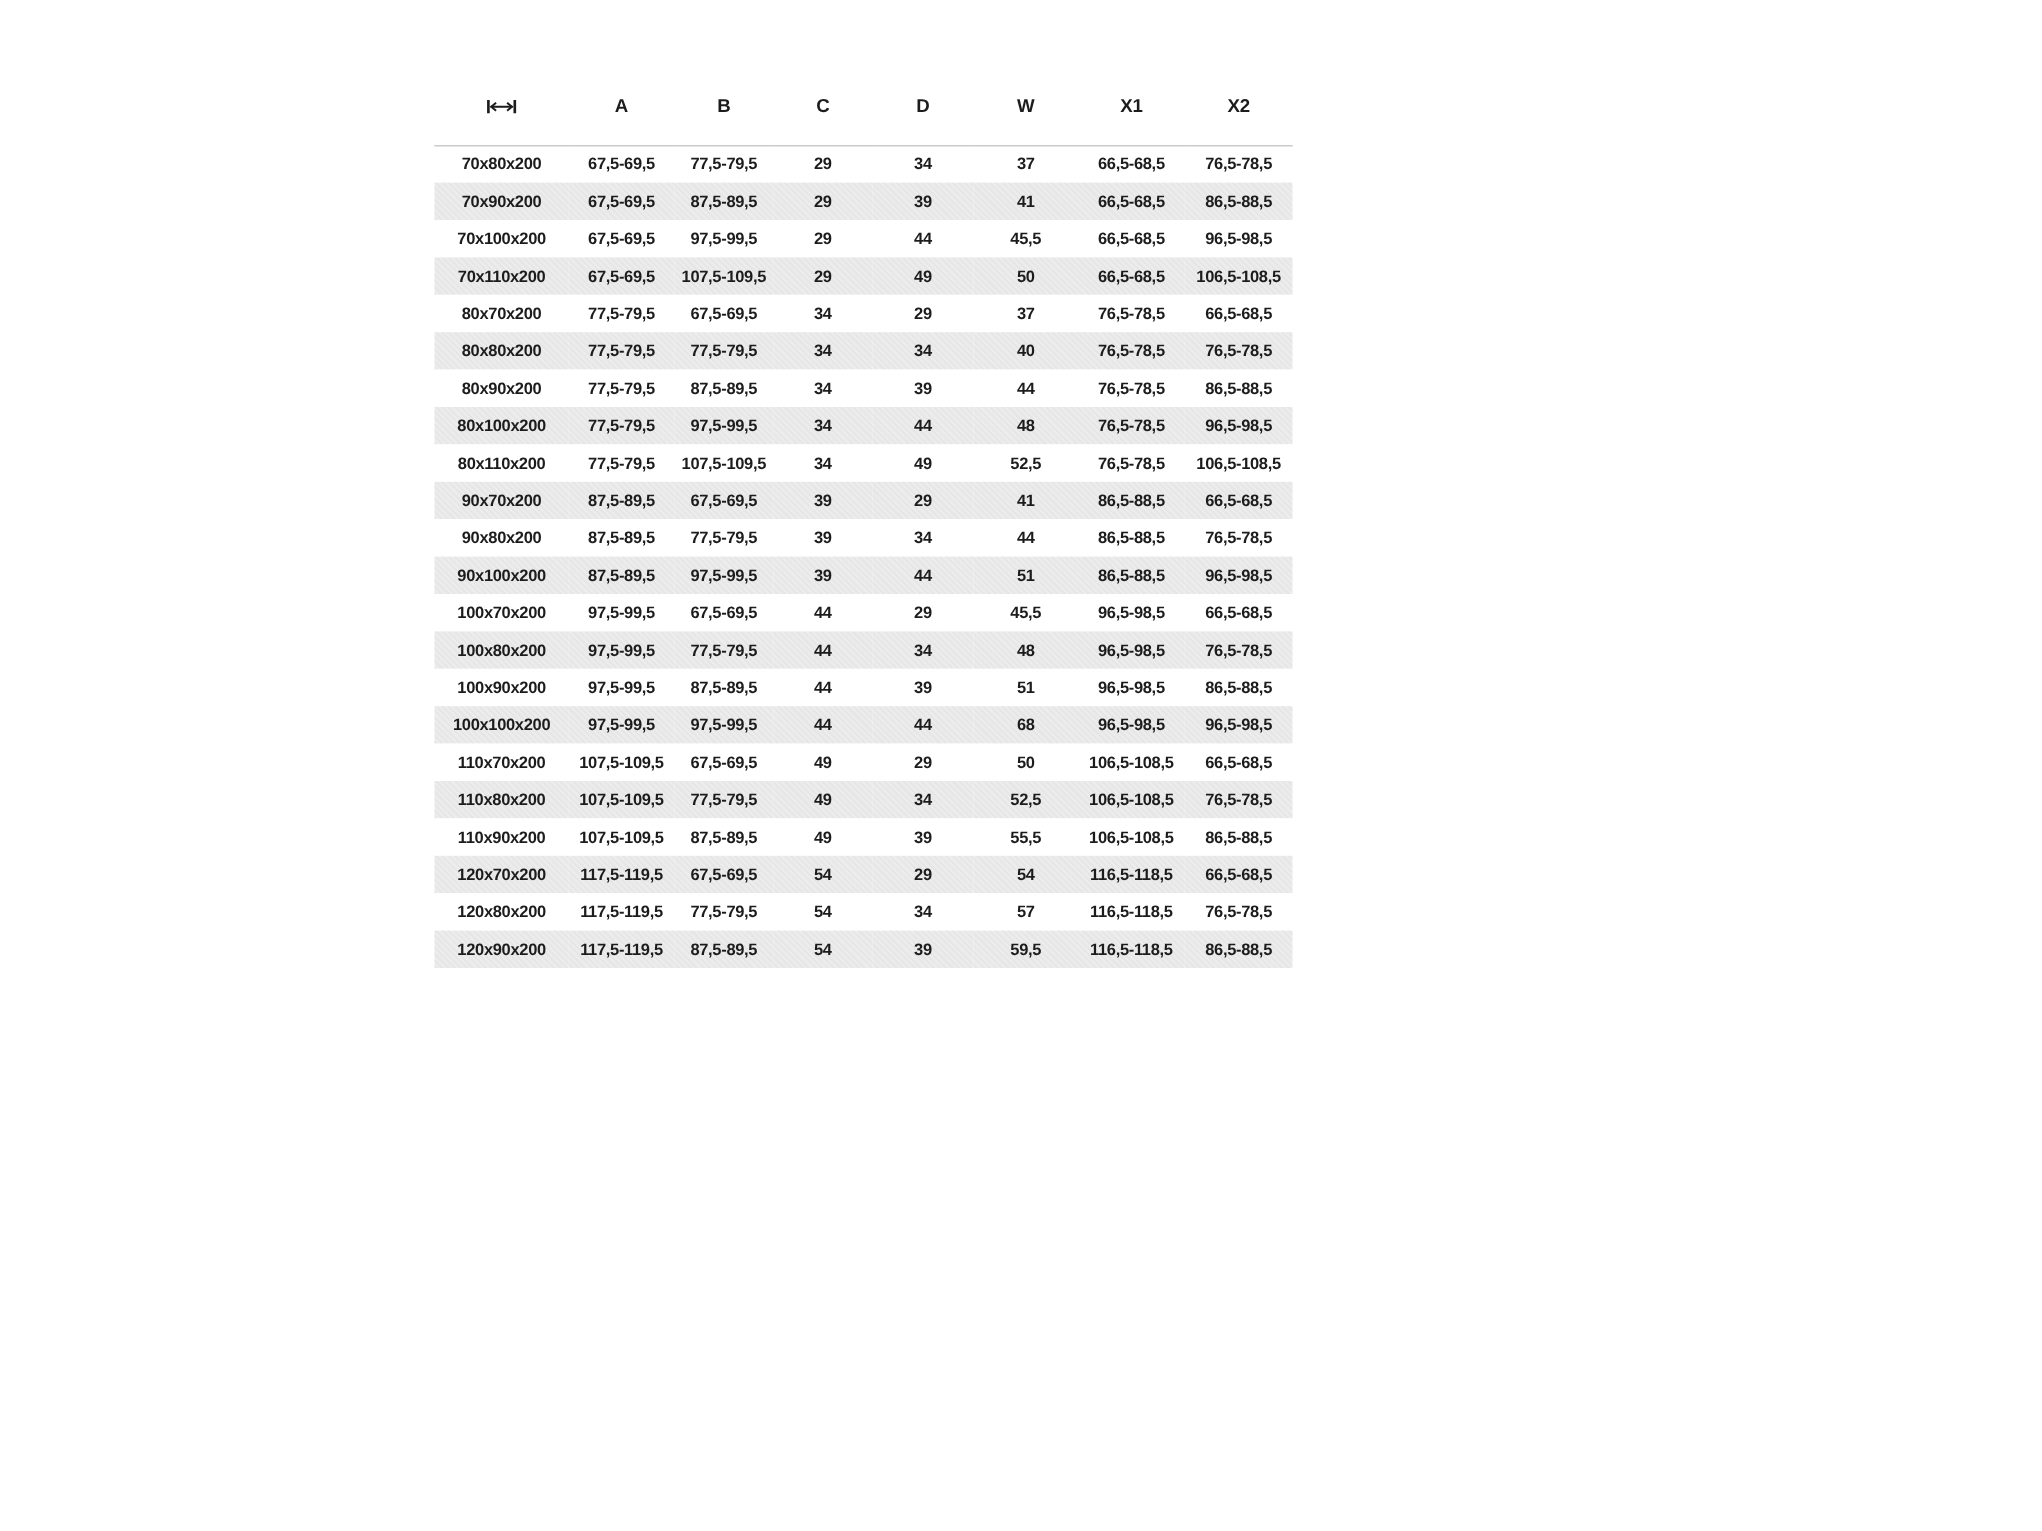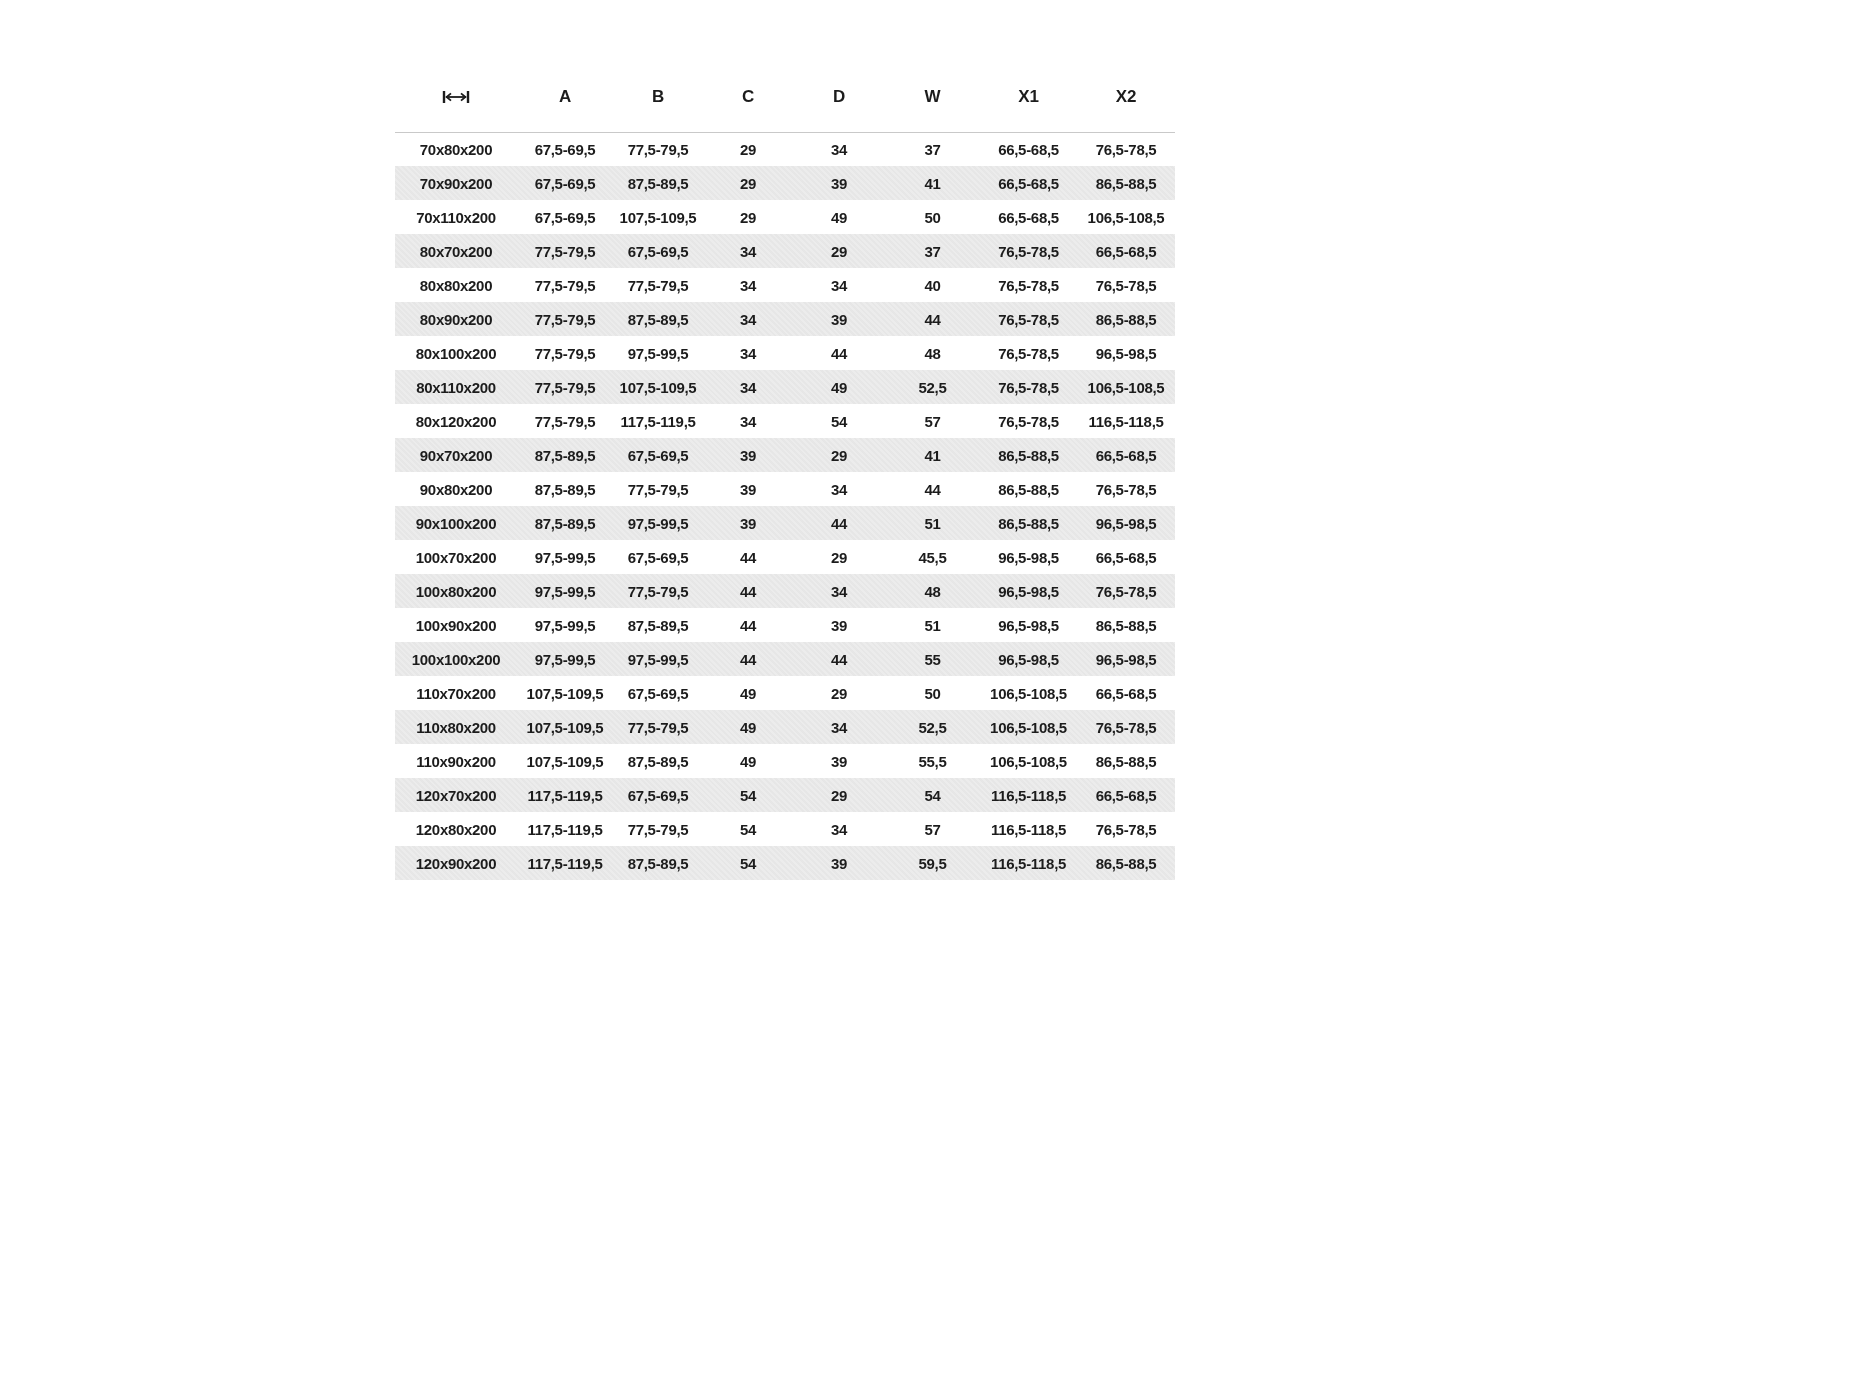--- a/index.html
+++ b/index.html
@@ -109,20 +109,30 @@
           <td>70x90x200</td>
           <td>67,5-69,5</td>
           <td>87,5-89,5</td>
           <td>29</td>
           <td>39</td>
           <td>41</td>
           <td>66,5-68,5</td>
           <td>86,5-88,5</td>
         </tr>
         <tr>
+          <td>70x100x200</td>
+          <td>67,5-69,5</td>
+          <td>97,5-99,5</td>
+          <td>29</td>
+          <td>44</td>
+          <td>45,5</td>
+          <td>66,5-68,5</td>
+          <td>96,5-98,5</td>
+        </tr>
+        <tr>
           <td>70x110x200</td>
           <td>67,5-69,5</td>
           <td>107,5-109,5</td>
           <td>29</td>
           <td>49</td>
           <td>50</td>
           <td>66,5-68,5</td>
           <td>106,5-108,5</td>
         </tr>
         <tr>
@@ -169,30 +179,20 @@
           <td>80x110x200</td>
           <td>77,5-79,5</td>
           <td>107,5-109,5</td>
           <td>34</td>
           <td>49</td>
           <td>52,5</td>
           <td>76,5-78,5</td>
           <td>106,5-108,5</td>
         </tr>
         <tr>
-          <td>80x120x200</td>
-          <td>77,5-79,5</td>
-          <td>117,5-119,5</td>
-          <td>34</td>
-          <td>54</td>
-          <td>57</td>
-          <td>76,5-78,5</td>
-          <td>116,5-118,5</td>
-        </tr>
-        <tr>
           <td>90x70x200</td>
           <td>87,5-89,5</td>
           <td>67,5-69,5</td>
           <td>39</td>
           <td>29</td>
           <td>41</td>
           <td>86,5-88,5</td>
           <td>66,5-68,5</td>
         </tr>
         <tr>
@@ -244,21 +244,21 @@
           <td>51</td>
           <td>96,5-98,5</td>
           <td>86,5-88,5</td>
         </tr>
         <tr>
           <td>100x100x200</td>
           <td>97,5-99,5</td>
           <td>97,5-99,5</td>
           <td>44</td>
           <td>44</td>
-          <td>55</td>
+          <td>68</td>
           <td>96,5-98,5</td>
           <td>96,5-98,5</td>
         </tr>
         <tr>
           <td>110x70x200</td>
           <td>107,5-109,5</td>
           <td>67,5-69,5</td>
           <td>49</td>
           <td>29</td>
           <td>50</td>

